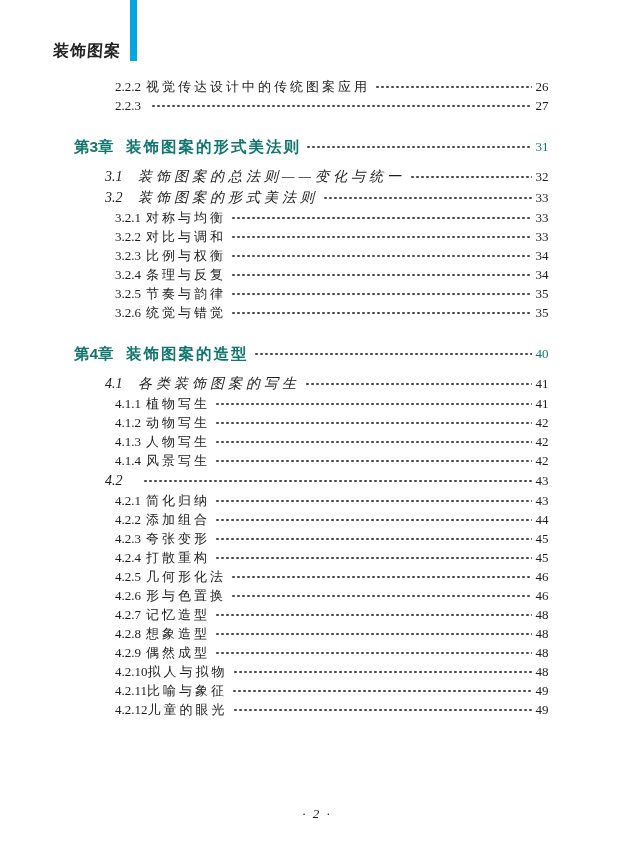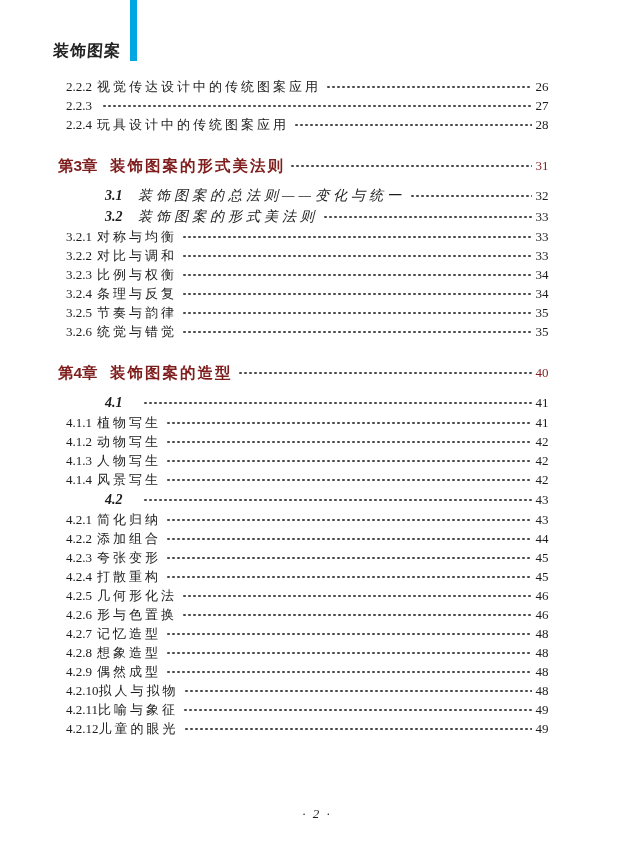--- a/index.html
+++ b/index.html
@@ -65,44 +65,44 @@
     text-align: center;
     font-family: "Liberation Serif", "DejaVu Serif", serif;
     font-size: 13px;
     font-weight: normal;
     font-style: normal;
     letter-spacing: 0;
   }
 
   
   .row.l1 {
-    padding-left: 58px;
+    padding-left: 74px;
     height: 22px;
     margin-top: 21px;
     margin-bottom: 8px;
     font-family: "Liberation Sans", "DejaVu Sans", sans-serif;
     font-weight: bold;
     font-size: 15.5px;
-    color: #7f1d1d;
+    color: #0f766e;
   }
   .row.l1 .num { width: 52px; }
   .row.l1 .title { letter-spacing: 2px; }
 
   
   .row.l2 {
     padding-left: 105px;
     height: 21px;
     font-style: italic;
     font-size: 14px;
   }
-  .row.l2 .num { width: 33px; font-weight: bold; }
+  .row.l2 .num { width: 33px; }
   .row.l2 .title { letter-spacing: 4px; font-style: italic; }
 
   
-  .row.l3 { padding-left: 66px; }
+  .row.l3 { padding-left: 115px; }
   .row.l3 .num { min-width: 31px; }
   .row.l3 .title { letter-spacing: 3px; }
 
   
   .footer {
     position: absolute;
     left: 0; right: 0;
     top: 806px;
     text-align: center;
     font-style: italic;
@@ -124,26 +124,20 @@
         <span class="num">2.2.2</span>
         <span class="title">视觉传达设计中的传统图案应用</span>
         <span class="leader"></span>
         <span class="pagenum">26</span>
       </div>
       <div class="row l3">
         <span class="num">2.2.3</span>
         <span class="leader"></span>
         <span class="pagenum">27</span>
       </div>
-      <div class="row l3">
-        <span class="num">2.2.4</span>
-        <span class="title">玩具设计中的传统图案应用</span>
-        <span class="leader"></span>
-        <span class="pagenum">28</span>
-      </div>
       <div class="row l1">
         <span class="num">第3章</span>
         <span class="title">装饰图案的形式美法则</span>
         <span class="leader"></span>
         <span class="pagenum">31</span>
       </div>
       <div class="row l2">
         <span class="num">3.1</span>
         <span class="title">装饰图案的总法则——变化与统一</span>
         <span class="leader"></span>
@@ -192,20 +186,21 @@
         <span class="pagenum">35</span>
       </div>
       <div class="row l1">
         <span class="num">第4章</span>
         <span class="title">装饰图案的造型</span>
         <span class="leader"></span>
         <span class="pagenum">40</span>
       </div>
       <div class="row l2">
         <span class="num">4.1</span>
+        <span class="title">各类装饰图案的写生</span>
         <span class="leader"></span>
         <span class="pagenum">41</span>
       </div>
       <div class="row l3">
         <span class="num">4.1.1</span>
         <span class="title">植物写生</span>
         <span class="leader"></span>
         <span class="pagenum">41</span>
       </div>
       <div class="row l3">

